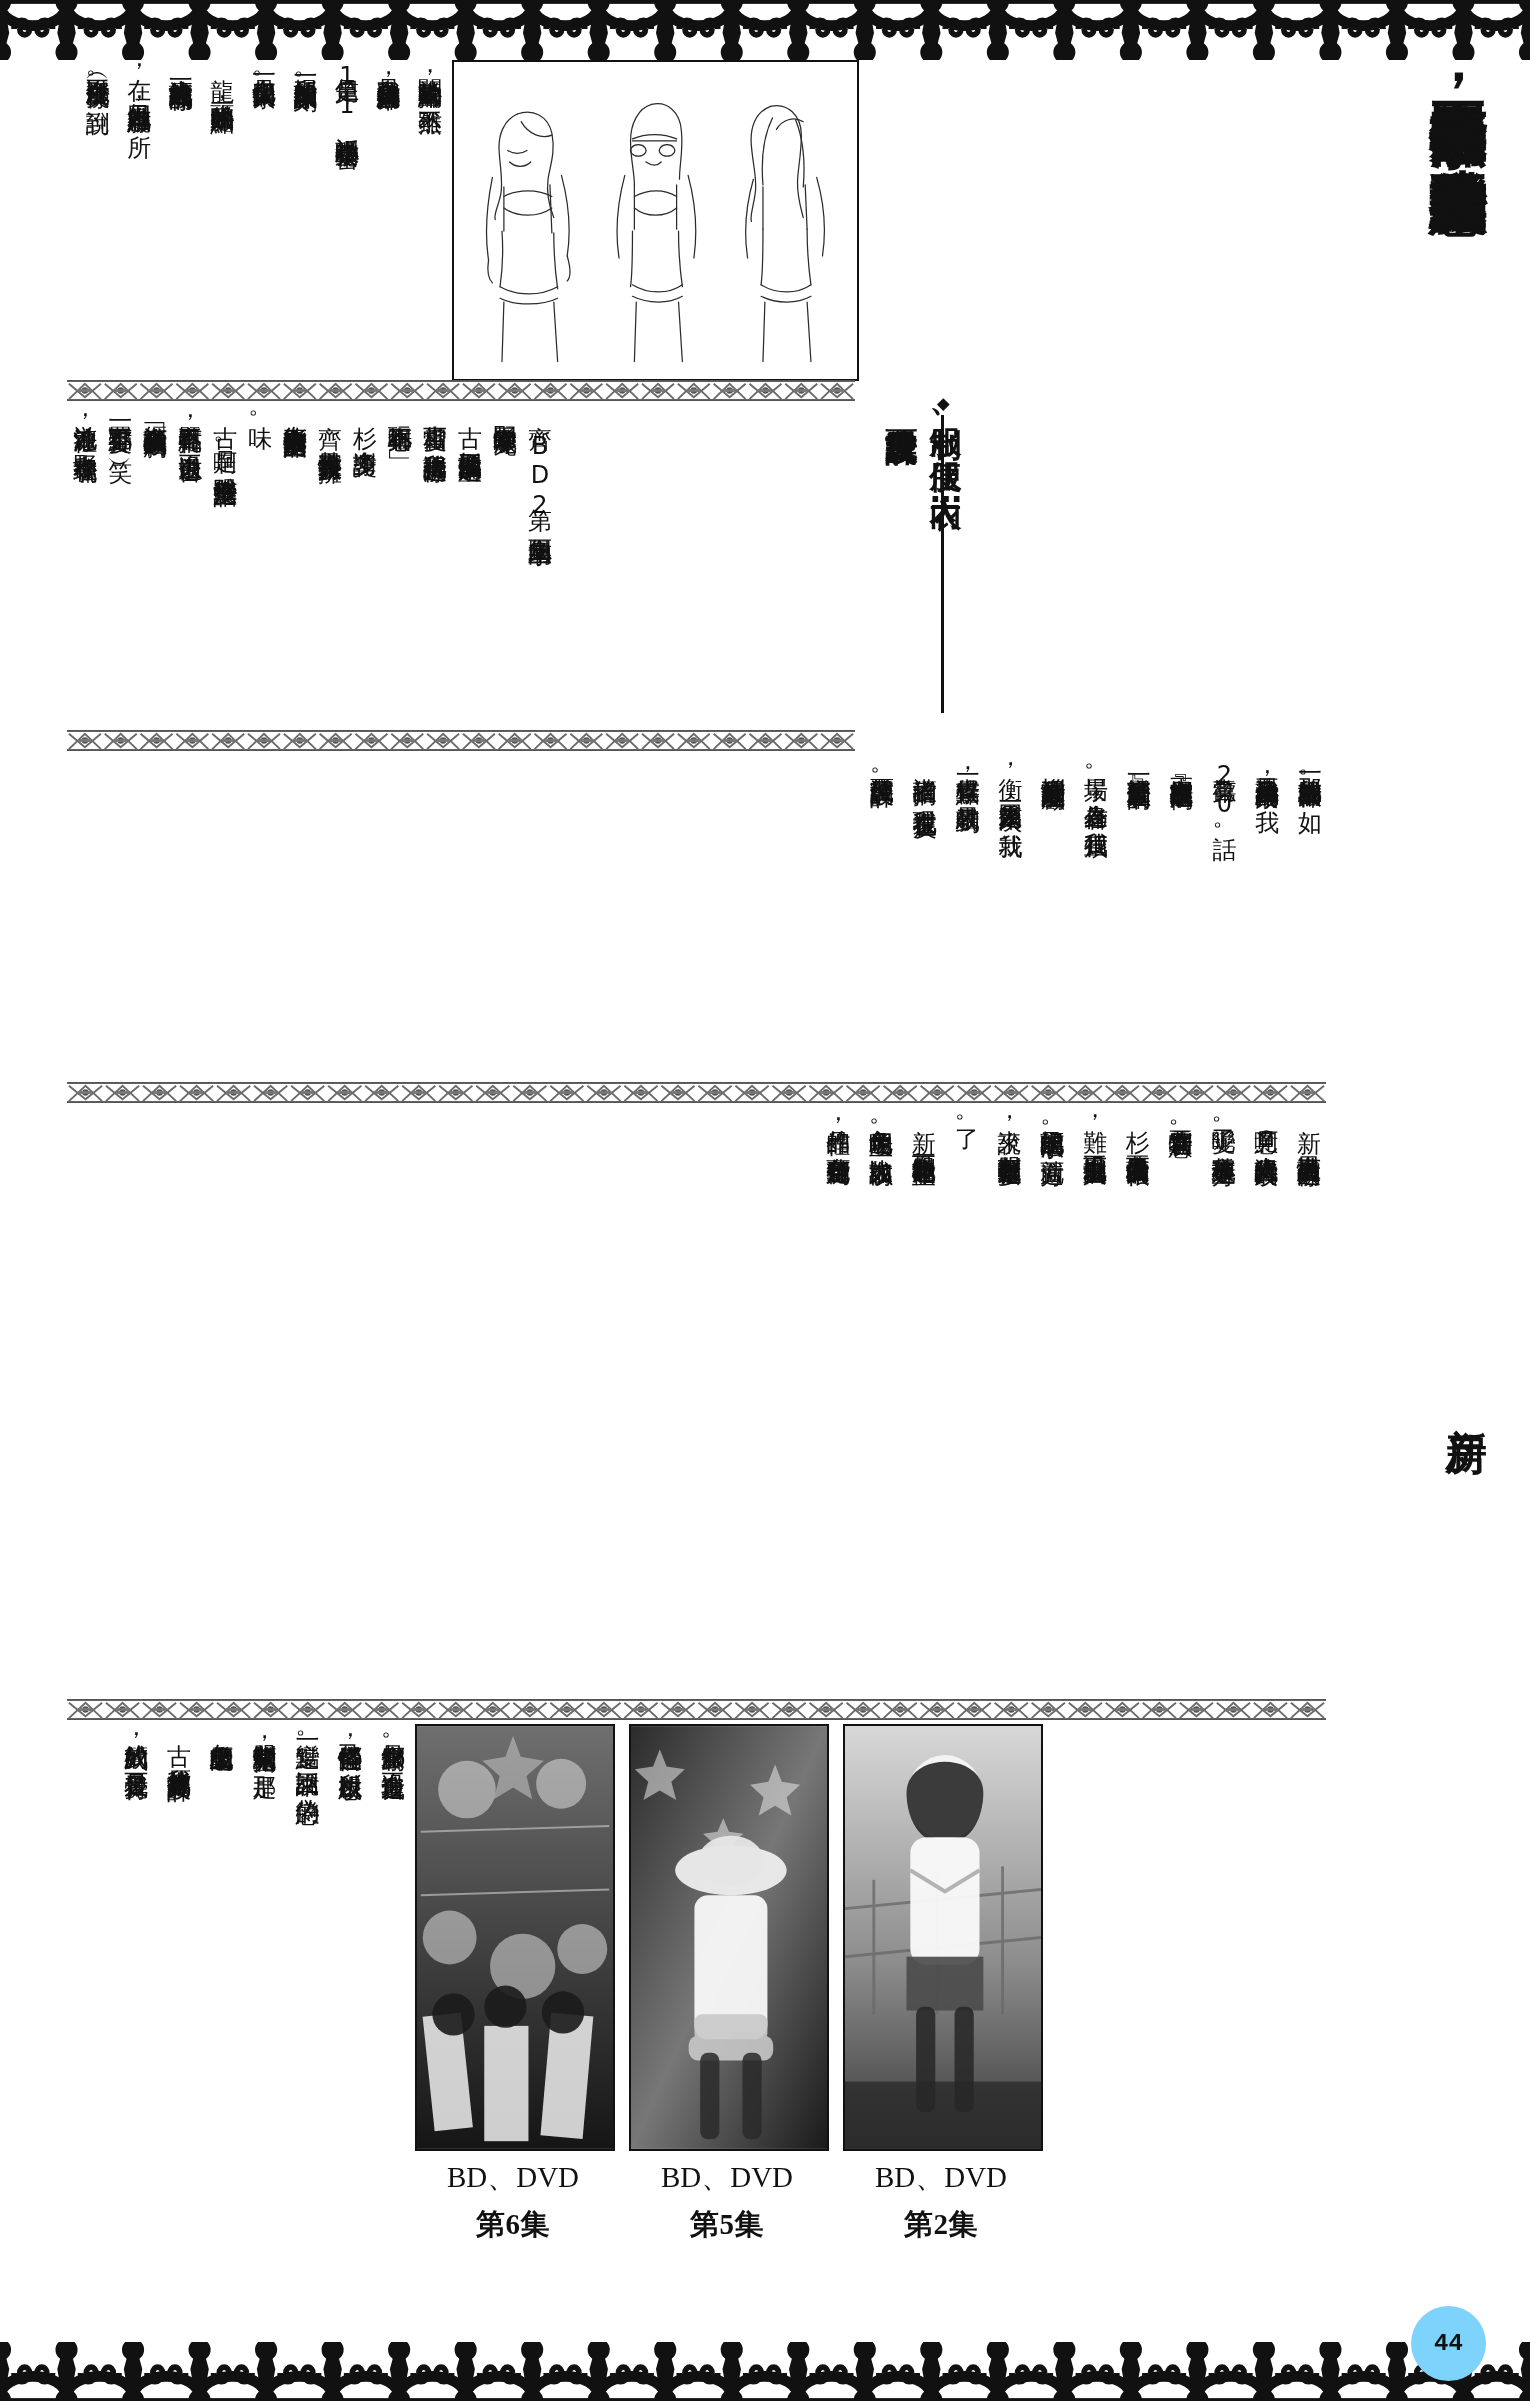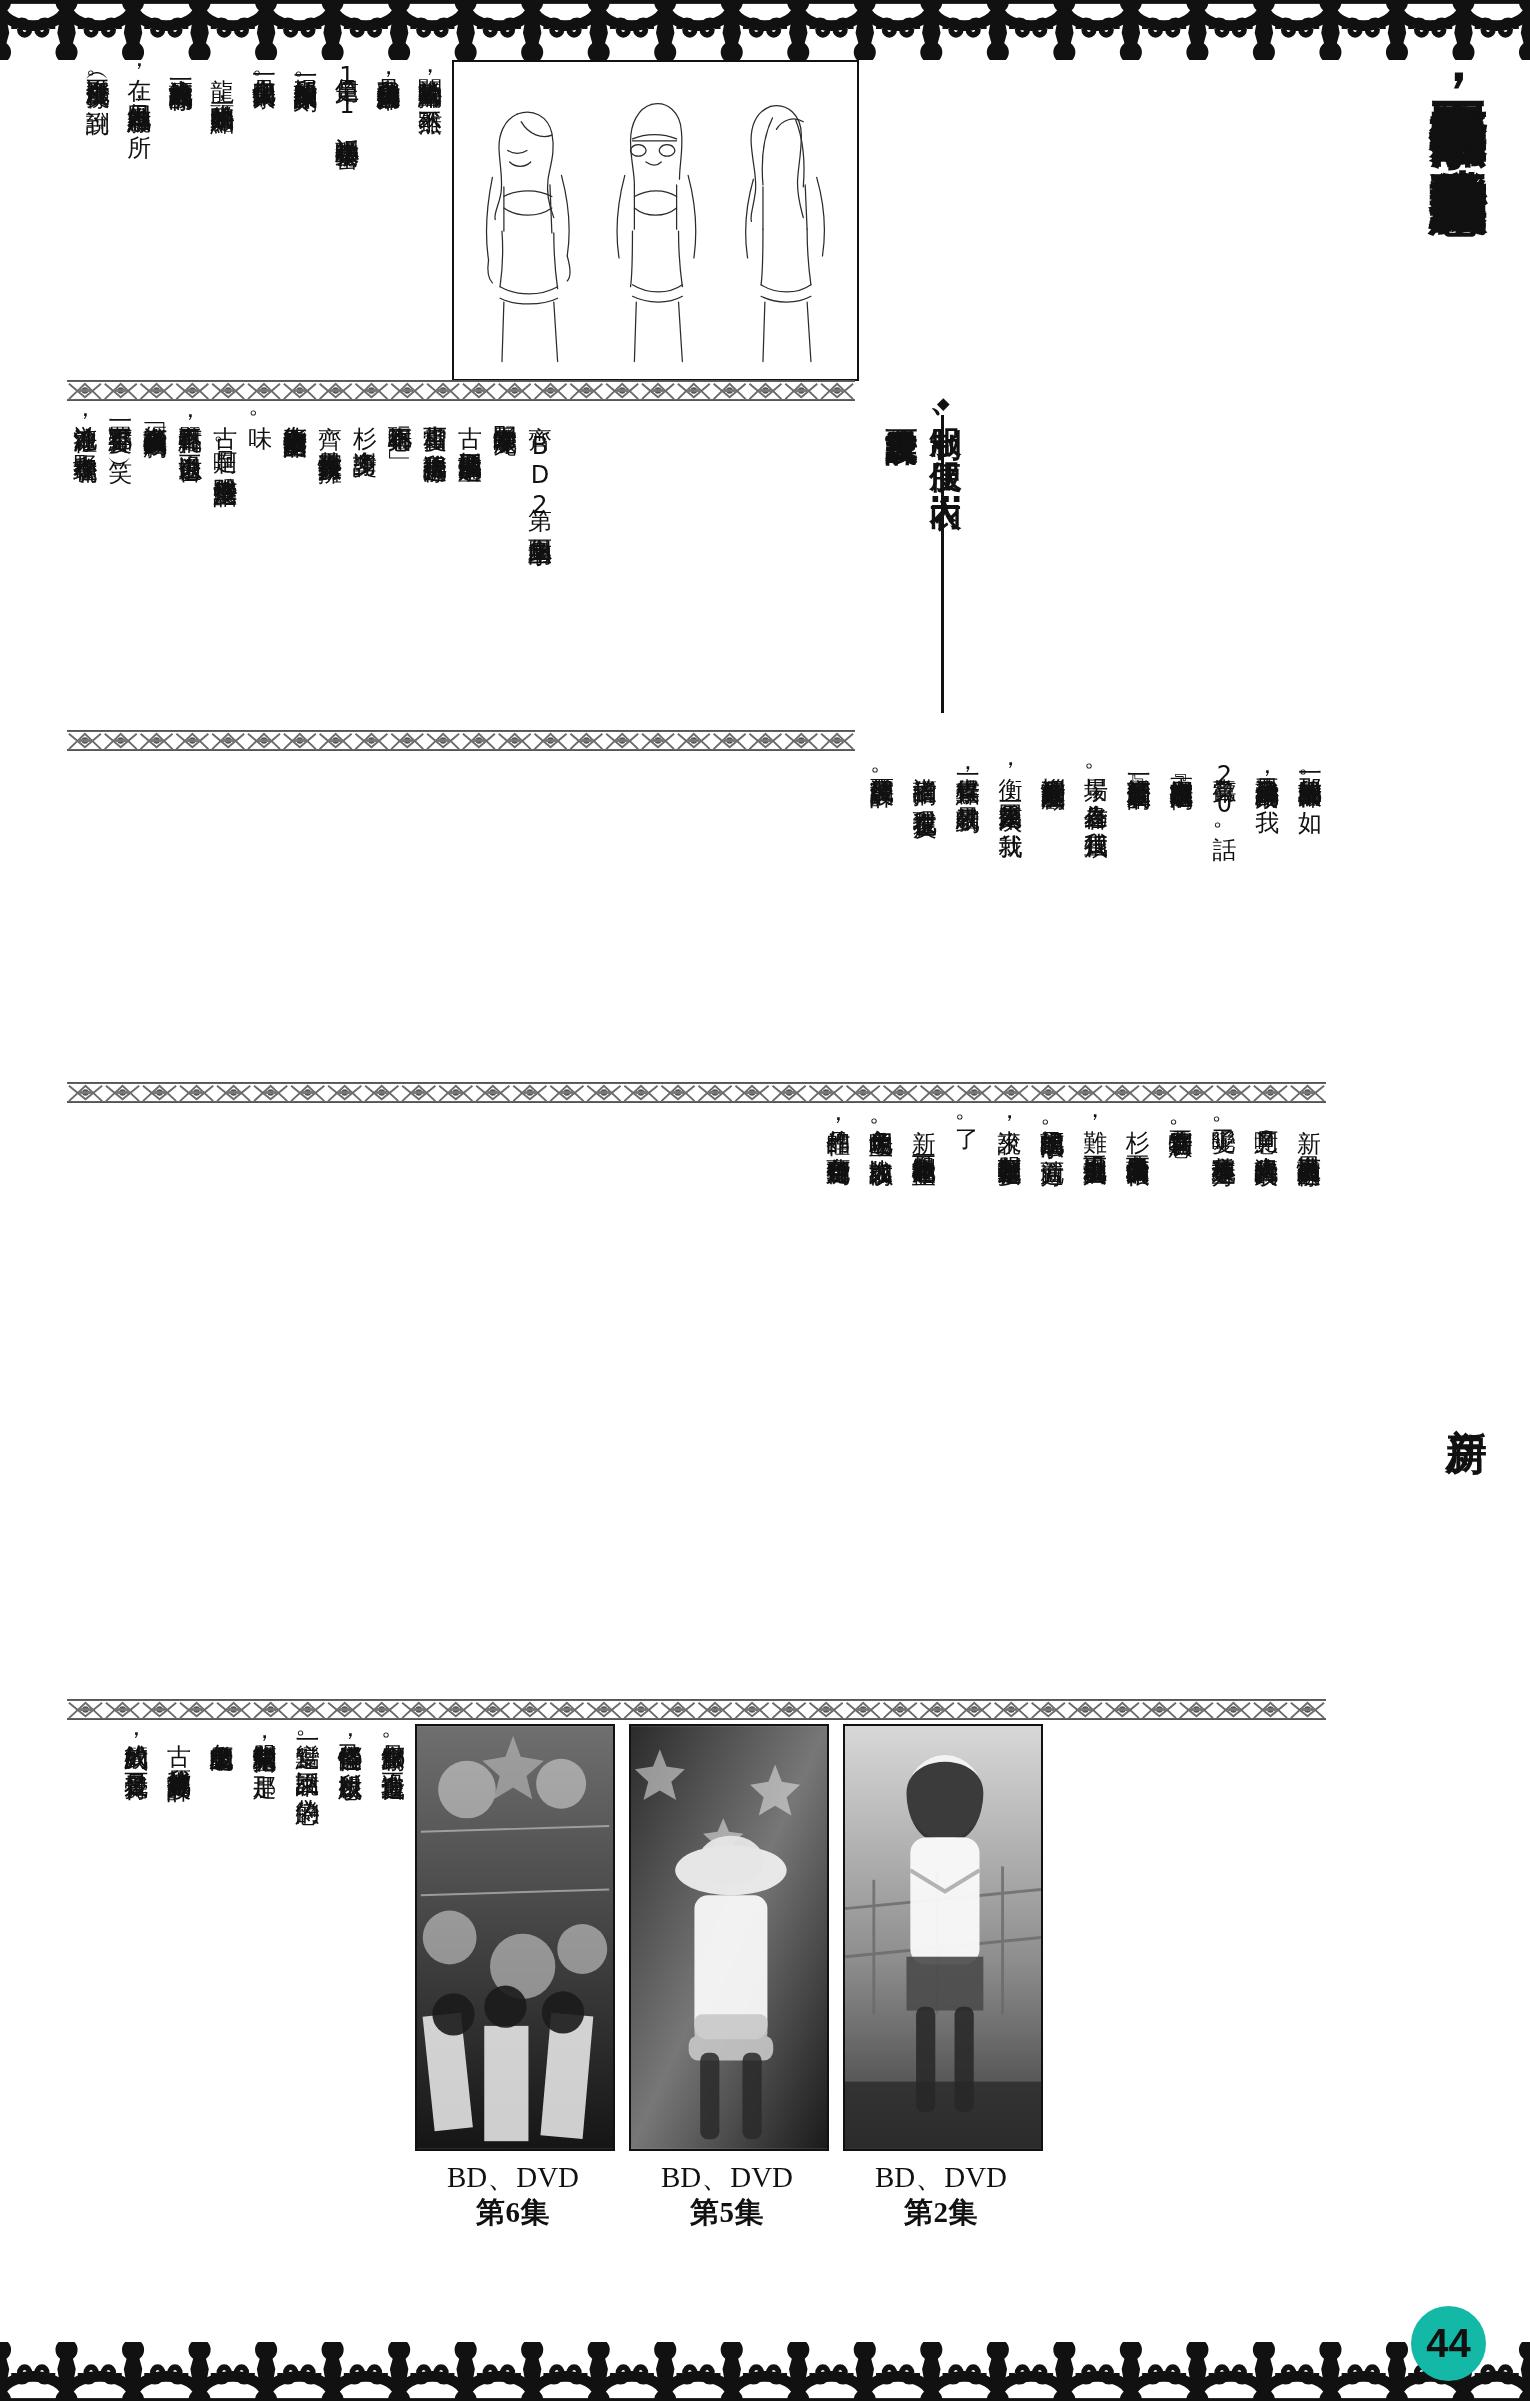--- a/index.html
+++ b/index.html
@@ -61,29 +61,29 @@
   #illu-box{
     position:absolute;left:452px;top:60px;width:403px;height:317px;
     border:2.9px solid #111;background:#fff;overflow:hidden;
   }
   
   .photo{
     position:absolute;border:2.9px solid #111;overflow:hidden;background:#cfcfcf;
   }
   .cap{position:absolute;text-align:center;font-size:29px;line-height:1.22;
        font-family:Liberation Serif, serif;color:#111;font-weight:normal;}
-  .cap .l2{font-weight:bold;letter-spacing:0.02em;}
+  .cap .l2{font-weight:bold;letter-spacing:0.02em;margin-top:12px;}
 
   
   #pageno{
     position:absolute;right:44px;bottom:21px;
     width:75px;height:75px;border-radius:50%;
-    background:#14b8a6;color:#111;
-    font-family:Liberation Sans, sans-serif;
-    font-weight:bold;font-size:40px;
+    background:#7dd3fc;color:#111;
+    font-family:Liberation Mono, monospace;
+    font-weight:bold;font-size:24px;
     display:flex;align-items:center;justify-content:center;
     z-index:6;
   }
 </style>
 </head>
 <body>
 
 <div class="orn-top">
   <svg class="svgwrap" viewBox="0 0 1593 62" preserveAspectRatio="none" xmlns="http://www.w3.org/2000/svg">
     <rect x="0" y="0" width="1593" height="4" fill="#111"></rect>

